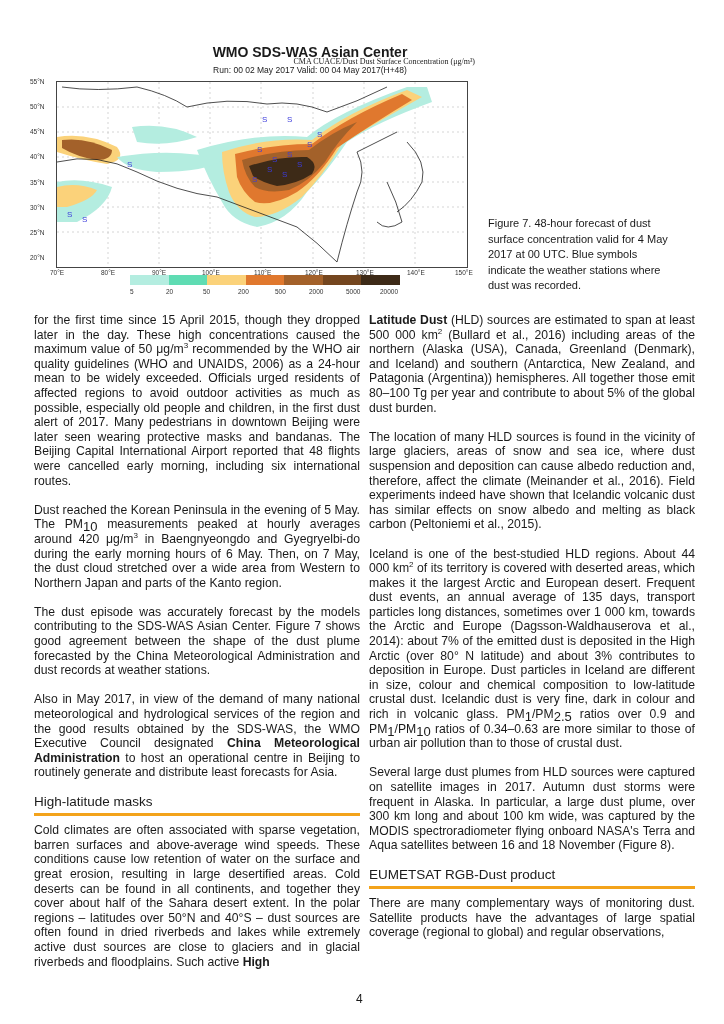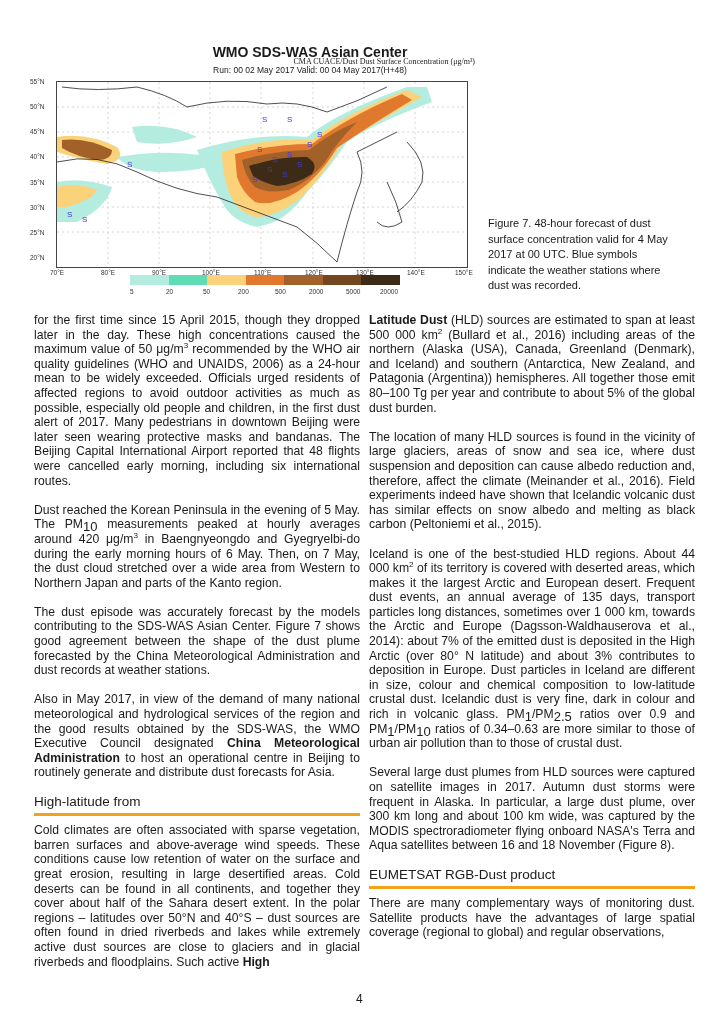--- a/index.html
+++ b/index.html
@@ -133,22 +133,22 @@
     <span style="left:258px">20000</span>
   </div>
 </div>
 
 <div class="caption">Figure 7. 48-hour forecast of dust surface concentration valid for 4 May 2017 at  00 UTC. Blue symbols indicate the weather stations where dust was recorded.</div>
 
 <div class="col left">
   <p><span>for the first time since 15 April 2015, though they dropped later in the day. These high concentrations caused the maximum value of 50 μg/m</span><sup>3</sup><span> recommended by the WHO air quality guidelines (WHO and UNAIDS, 2006) as a 24-hour mean to be widely exceeded. Officials urged residents of affected regions to avoid outdoor activities as much as possible, especially old people and children, in the first dust alert of 2017. Many pedestrians in downtown Beijing were later seen wearing protective masks and bandanas. The Beijing Capital International Airport reported that 48 flights were cancelled early morning, including six international routes.</span></p>
   <p><span>Dust reached the Korean Peninsula in the evening of 5 May. The PM</span><sub>10</sub><span> measurements peaked at hourly averages around 420 μg/m</span><sup>3</sup><span> in Baengnyeongdo and Gyegryelbi-do during the early morning hours of 6 May. Then, on 7 May, the dust cloud stretched over a wide area from Western to Northern Japan and parts of the Kanto region.</span></p>
   <p>The dust episode was accurately forecast by the models contributing to the SDS-WAS Asian Center. Figure 7 shows good agreement between the shape of the dust plume forecasted by the China Meteorological Administration and dust records at weather stations.</p>
-  <p><span>Also in May 2017, in view of the demand of many national meteorological and hydrological services of the region and the good results obtained by the SDS-WAS, the WMO Executive Council designated </span><b>China Meteorological Administration</b><span> to host an operational centre in Beijing to routinely generate and distribute dust forecasts for Asia.</span></p>
-  <div class="heading">High-latitude from</div>
+  <p><span>Also in May 2017, in view of the demand of many national meteorological and hydrological services of the region and the good results obtained by the SDS-WAS, the WMO Executive Council designated </span><b>China Meteorological Administration</b><span> to host an operational centre in Beijing to routinely generate and distribute least forecasts for Asia.</span></p>
+  <div class="heading">High-latitude masks</div>
   <p><span>Cold climates are often associated with sparse vegetation, barren surfaces and above-average wind speeds. These conditions cause low retention of water on the surface and great erosion, resulting in large desertified areas. Cold deserts can be found in all continents, and together they cover about half of the Sahara desert extent. In the polar regions – latitudes over 50°N and 40°S – dust sources are often found in dried riverbeds and lakes while extremely active dust sources are close to glaciers and in glacial riverbeds and floodplains. Such active </span><b>High</b></p>
 </div>
 
 <div class="col right">
   <p><b>Latitude Dust</b><span> (HLD) sources are estimated to span at least 500 000 km</span><sup>2</sup><span> (Bullard et al., 2016) including areas of the northern (Alaska (USA), Canada, Greenland (Denmark), and Iceland) and southern (Antarctica, New Zealand, and Patagonia (Argentina)) hemispheres. All together those emit 80–100 Tg per year and contribute to about 5% of the global dust burden.</span></p>
   <p>The location of many HLD sources is found in the vicinity of large glaciers, areas of snow and sea ice, where dust suspension and deposition can cause albedo reduction and, therefore, affect the climate (Meinander et al., 2016). Field experiments indeed have shown that Icelandic volcanic dust has similar effects on snow albedo and melting as black carbon (Peltoniemi et al., 2015).</p>
   <p><span>Iceland is one of the best-studied HLD regions. About 44 000 km</span><sup>2</sup><span> of its territory is covered with deserted areas, which makes it the largest Arctic and European desert. Frequent dust events, an annual average of 135 days, transport particles long distances, sometimes over 1 000 km, towards the Arctic and Europe (Dagsson-Waldhauserova et al., 2014): about 7% of the emitted dust is deposited in the High Arctic (over 80° N latitude) and about 3% contributes to deposition in Europe. Dust particles in Iceland are different in size, colour and chemical composition to low-latitude crustal dust. Icelandic dust is very fine, dark in colour and rich in volcanic glass. PM</span><sub>1</sub><span>/PM</span><sub>2.5</sub><span> ratios over 0.9 and PM</span><sub>1</sub><span>/PM</span><sub>10</sub><span> ratios of 0.34–0.63 are more similar to those of urban air pollution than to those of crustal dust.</span></p>
   <p>Several large dust plumes from HLD sources were captured on satellite images in 2017. Autumn dust storms were frequent in Alaska. In particular, a large dust plume, over 300 km long and about 100 km wide, was captured by the MODIS spectroradiometer flying onboard NASA's Terra and Aqua satellites between 16 and 18 November (Figure 8).</p>
   <div class="heading">EUMETSAT RGB-Dust product</div>
   <p>There are many complementary ways of monitoring dust. Satellite products have the advantages of large spatial coverage (regional to global) and regular observations,</p>

